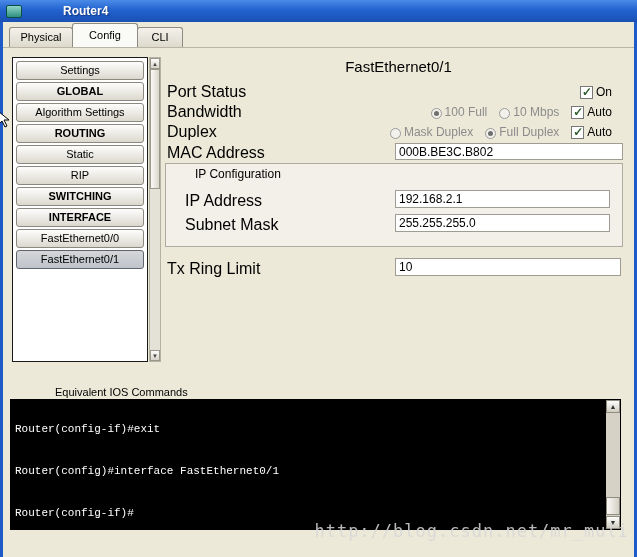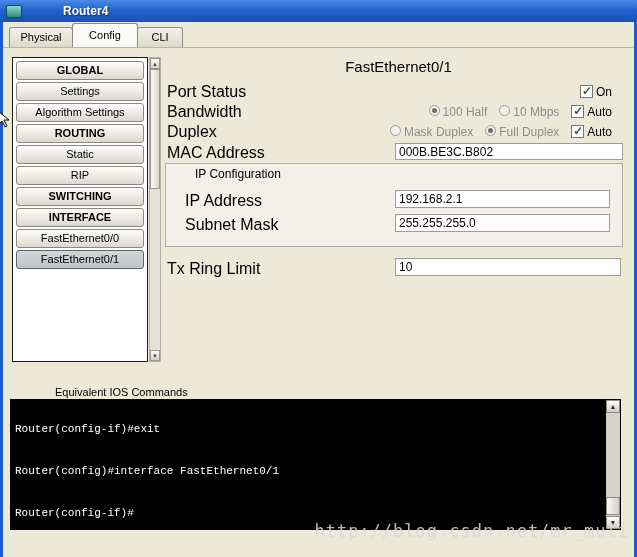--- a/index.html
+++ b/index.html
@@ -57,21 +57,21 @@
     border:1px solid #9a978b;font-size:6px;line-height:11px;text-align:center;color:#444;box-sizing:border-box;}
   .vscroll .arr.up{top:0;} .vscroll .arr.down{bottom:0;}
   .vscroll .thumb{position:absolute;left:0;top:11px;width:10px;height:120px;
     background:linear-gradient(90deg,#fbfaf7,#d9d6ca);border:1px solid #9a978b;box-sizing:border-box;}
 
   
   .panel-title{position:absolute;left:165px;top:58px;width:467px;text-align:center;
     font-size:15px;}
   .row{position:absolute;left:167px;right:25px;height:16px;display:flex;align-items:center;}
   .row .lbl{font-size:16px;}
-  .row .controls{margin-left:auto;display:flex;align-items:flex-start;}
+  .row .controls{margin-left:auto;display:flex;align-items:flex-end;}
   .dlbl{font-size:12px;color:#8c8c8c;margin-left:3px;}
   .albl{font-size:12px;color:#000;margin-left:3px;}
   .gap{width:12px;}
   .radio{width:11px;height:11px;border:1px solid #9a9a9a;border-radius:50%;
     background:#F2F1EC;position:relative;box-sizing:border-box;flex:none;}
   .radio.sel::after{content:"";position:absolute;left:2px;top:2px;width:5px;height:5px;
     border-radius:50%;background:#6f6f6f;}
   .checkbox{width:13px;height:13px;border:1px solid #777;background:#fff;position:relative;
     box-sizing:border-box;flex:none;}
   .checkbox.checked::after{content:"✓";position:absolute;left:1px;top:-2px;
@@ -116,22 +116,22 @@
 <div class="wbtn max">□</div>
 <div class="wbtn close">×</div>
 
 <div class="tabbar">
   <div class="tab physical">Physical</div>
   <div class="tab config active">Config</div>
   <div class="tab cli">CLI</div>
 </div>
 
 <div class="sidebar">
+  <div class="side-btn">Settings</div>
   <div class="side-btn header">GLOBAL</div>
-  <div class="side-btn">Settings</div>
   <div class="side-btn">Algorithm Settings</div>
   <div class="side-btn header">ROUTING</div>
   <div class="side-btn">Static</div>
   <div class="side-btn">RIP</div>
   <div class="side-btn header">SWITCHING</div>
   <div class="side-btn header">INTERFACE</div>
   <div class="side-btn">FastEthernet0/0</div>
   <div class="side-btn selected">FastEthernet0/1</div>
 </div>
 <div class="vscroll">
@@ -147,21 +147,21 @@
   <span class="controls">
     <span class="checkbox checked"></span>
     <span class="albl">On</span>
   </span>
 </div>
 
 <div class="row" style="top:104px">
   <span class="lbl">Bandwidth</span>
   <span class="controls">
     <span class="radio sel"></span>
-    <span class="dlbl">100 Half</span>
+    <span class="dlbl">100 Full</span>
     <span class="gap"></span>
     <span class="radio"></span>
     <span class="dlbl">10 Mbps</span>
     <span class="gap"></span>
     <span class="checkbox checked"></span>
     <span class="albl">Auto</span>
   </span>
 </div>
 
 <div class="row" style="top:124px">

